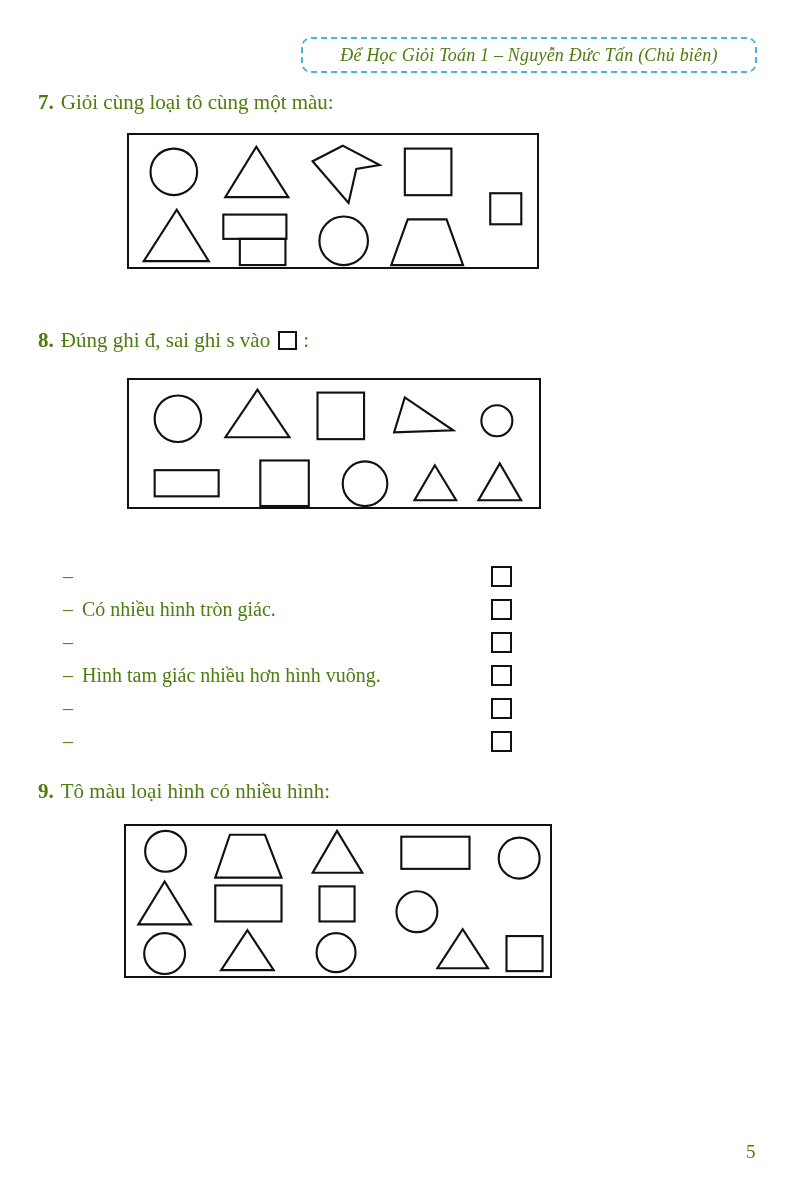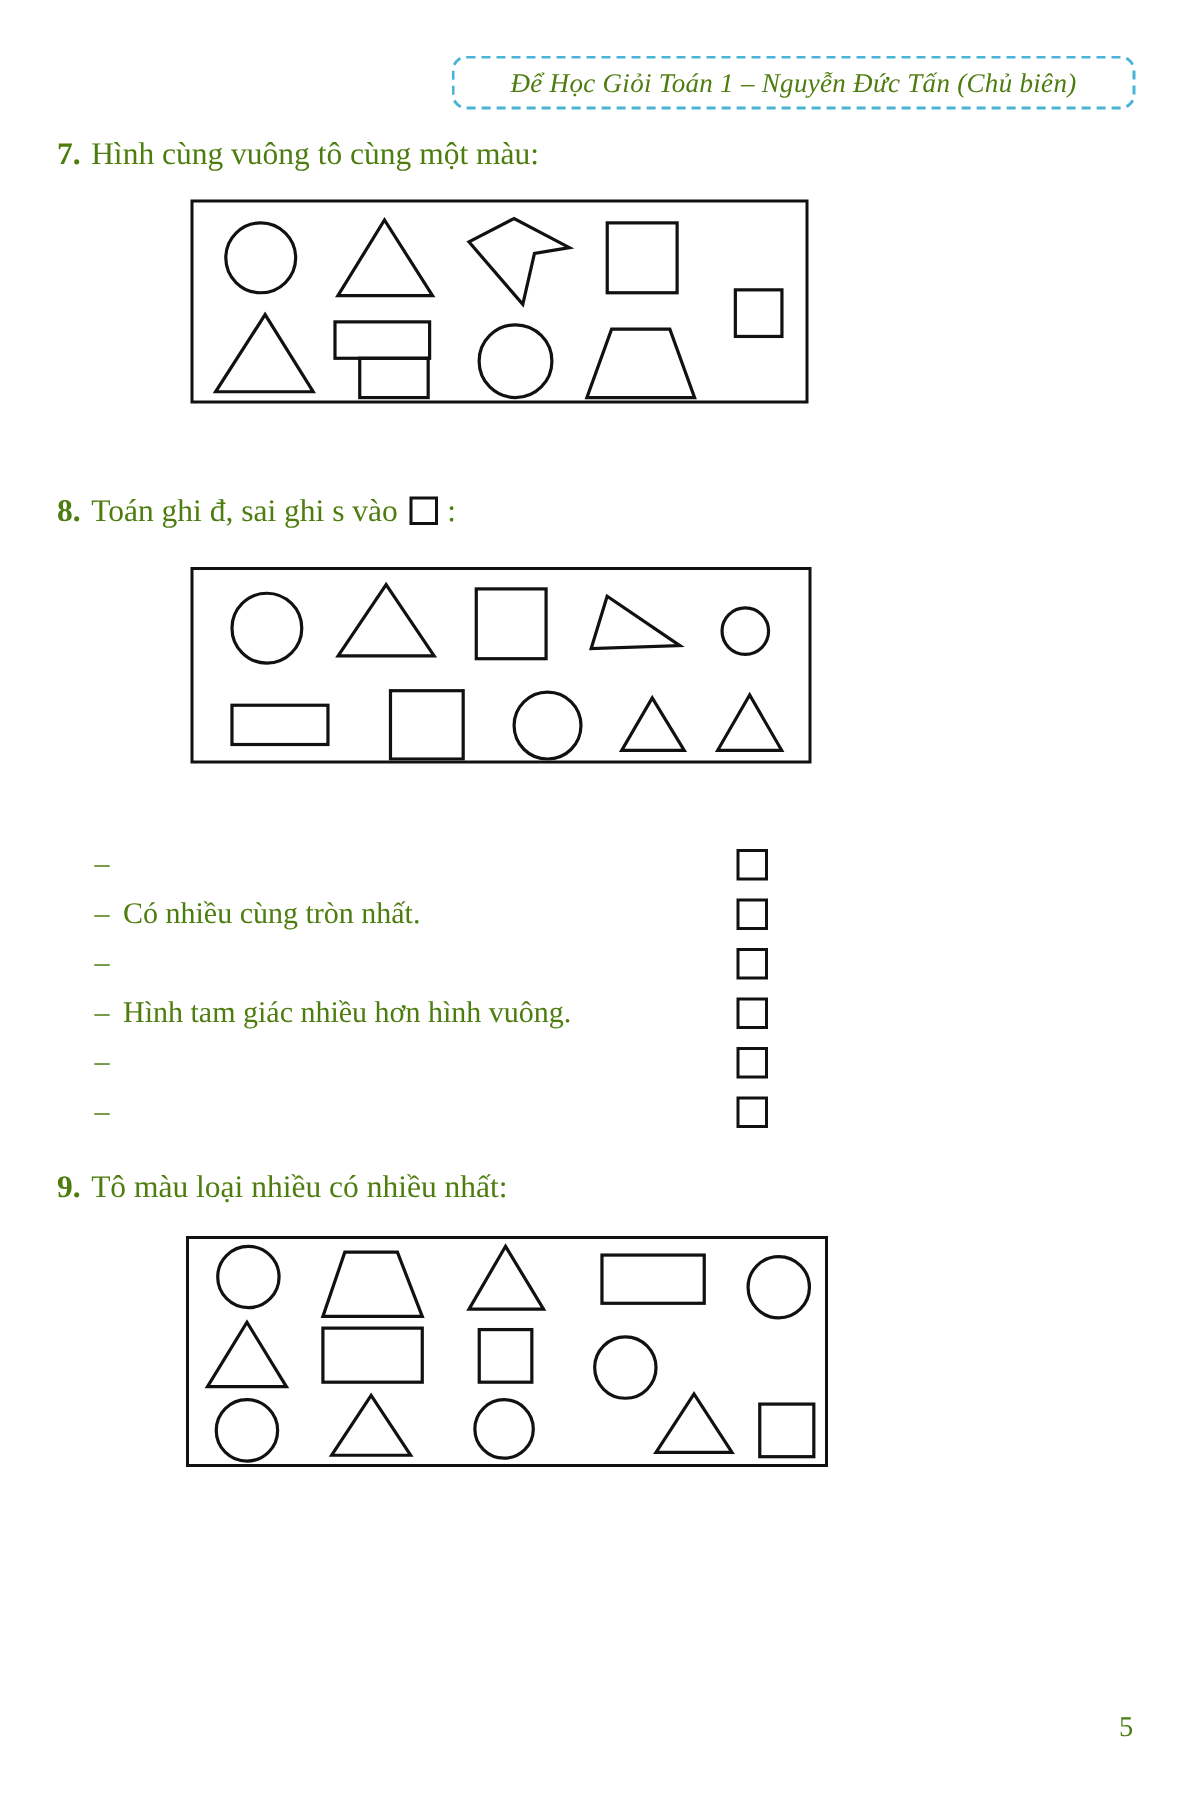--- a/index.html
+++ b/index.html
@@ -40,38 +40,38 @@
 </head>
 <body>
 
 <div class="page">
 
   <div class="header-box" style="border-color: rgb(74, 180, 214);">
     <span class="header-text">Để Học Giỏi Toán 1 – Nguyễn Đức Tấn (Chủ biên)</span>
   </div>
 
   <div class="problem-title" id="p7-title">
-    <b>7.</b><span>Hình cùng vuông tô cùng một màu:</span>
+    <b>7.</b><span>Giỏi cùng loại tô cùng một màu:</span>
   </div>
 
   <svg class="shape-box" id="p7-box" width="412" height="136" viewBox="0 0 412 136">
       <circle cx="42" cy="38" r="24" fill="none" stroke="#111111" stroke-width="2.2" stroke-linejoin="miter"></circle>
       <polygon points="95,64 160,64 127,12" fill="none" stroke="#111111" stroke-width="2.2" stroke-linejoin="miter"></polygon>
       <polygon points="185,27 216,11 254,31 230,35 222,70" fill="none" stroke="#111111" stroke-width="2.2" stroke-linejoin="miter"></polygon>
       <rect x="280" y="14" width="48" height="48" fill="none" stroke="#111111" stroke-width="2.2" stroke-linejoin="miter"></rect>
       <rect x="368" y="60" width="32" height="32" fill="none" stroke="#111111" stroke-width="2.2" stroke-linejoin="miter"></rect>
       <polygon points="11,130 78,130 45,77" fill="none" stroke="#111111" stroke-width="2.2" stroke-linejoin="miter"></polygon>
       <rect x="93" y="82" width="65" height="25" fill="none" stroke="#111111" stroke-width="2.2" stroke-linejoin="miter"></rect>
       <rect x="110" y="107" width="47" height="27" fill="none" stroke="#111111" stroke-width="2.2" stroke-linejoin="miter"></rect>
       <circle cx="217" cy="109" r="25" fill="none" stroke="#111111" stroke-width="2.2" stroke-linejoin="miter"></circle>
       <polygon points="266,134 340,134 323,87 283,87" fill="none" stroke="#111111" stroke-width="2.2" stroke-linejoin="miter"></polygon>
     </svg>
 
   <div class="problem-title" id="p8-title">
-    <b>8.</b><span>Toán ghi đ, sai ghi s vào</span><span class="inline-square"></span><span>:</span>
+    <b>8.</b><span>Đúng ghi đ, sai ghi s vào</span><span class="inline-square"></span><span>:</span>
   </div>
 
   <svg class="shape-box" id="p8-box" width="414" height="131" viewBox="0 0 414 131">
       <circle cx="46" cy="40" r="24" fill="none" stroke="#111111" stroke-width="2.2" stroke-linejoin="miter"></circle>
       <polygon points="95,59 161,59 128,10" fill="none" stroke="#111111" stroke-width="2.2" stroke-linejoin="miter"></polygon>
       <rect x="190" y="13" width="48" height="48" fill="none" stroke="#111111" stroke-width="2.2" stroke-linejoin="miter"></rect>
       <polygon points="280,18 269,54 330,52" fill="none" stroke="#111111" stroke-width="2.2" stroke-linejoin="miter"></polygon>
       <circle cx="375" cy="42" r="16" fill="none" stroke="#111111" stroke-width="2.2" stroke-linejoin="miter"></circle>
       <rect x="22" y="93" width="66" height="27" fill="none" stroke="#111111" stroke-width="2.2" stroke-linejoin="miter"></rect>
       <rect x="131" y="83" width="50" height="47" fill="none" stroke="#111111" stroke-width="2.2" stroke-linejoin="miter"></rect>
@@ -80,21 +80,21 @@
       <polygon points="356,124 400,124 378,86" fill="none" stroke="#111111" stroke-width="2.2" stroke-linejoin="miter"></polygon>
     </svg>
 
   <div class="statements">
     <div class="stmt-row">
       <span class="dash">–</span>
       <span class="answer-box"></span>
     </div>
     <div class="stmt-row">
       <span class="dash">–</span>
-      <span class="stmt-text">Có nhiều cùng tròn nhất.</span>
+      <span class="stmt-text">Có nhiều hình tròn giác.</span>
       <span class="answer-box"></span>
     </div>
     <div class="stmt-row">
       <span class="dash">–</span>
       <span class="answer-box"></span>
     </div>
     <div class="stmt-row">
       <span class="dash">–</span>
       <span class="stmt-text">Hình tam giác nhiều hơn hình vuông.</span>
       <span class="answer-box"></span>
@@ -103,21 +103,21 @@
       <span class="dash">–</span>
       <span class="answer-box"></span>
     </div>
     <div class="stmt-row">
       <span class="dash">–</span>
       <span class="answer-box"></span>
     </div>
   </div>
 
   <div class="problem-title" id="p9-title">
-    <b>9.</b><span>Tô màu loại nhiều có nhiều nhất:</span>
+    <b>9.</b><span>Tô màu loại hình có nhiều hình:</span>
   </div>
 
   <svg class="shape-box" id="p9-box" width="428" height="154" viewBox="0 0 428 154">
       <circle cx="37" cy="26" r="21" fill="none" stroke="#111111" stroke-width="2.2" stroke-linejoin="miter"></circle>
       <polygon points="88,53 156,53 139,9 103,9" fill="none" stroke="#111111" stroke-width="2.2" stroke-linejoin="miter"></polygon>
       <polygon points="188,48 239,48 213,5" fill="none" stroke="#111111" stroke-width="2.2" stroke-linejoin="miter"></polygon>
       <rect x="279" y="11" width="70" height="33" fill="none" stroke="#111111" stroke-width="2.2" stroke-linejoin="miter"></rect>
       <circle cx="400" cy="33" r="21" fill="none" stroke="#111111" stroke-width="2.2" stroke-linejoin="miter"></circle>
       <polygon points="9,101 63,101 36,57" fill="none" stroke="#111111" stroke-width="2.2" stroke-linejoin="miter"></polygon>
       <rect x="88" y="61" width="68" height="37" fill="none" stroke="#111111" stroke-width="2.2" stroke-linejoin="miter"></rect>

